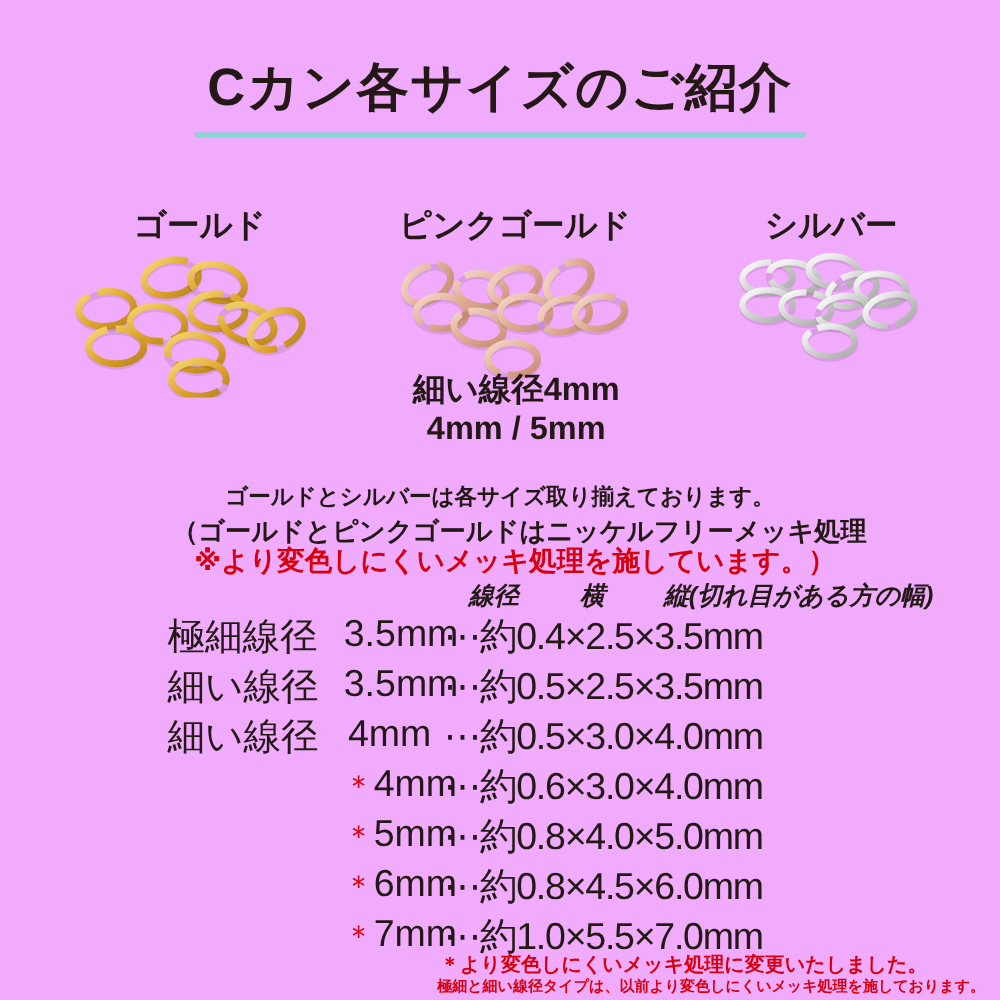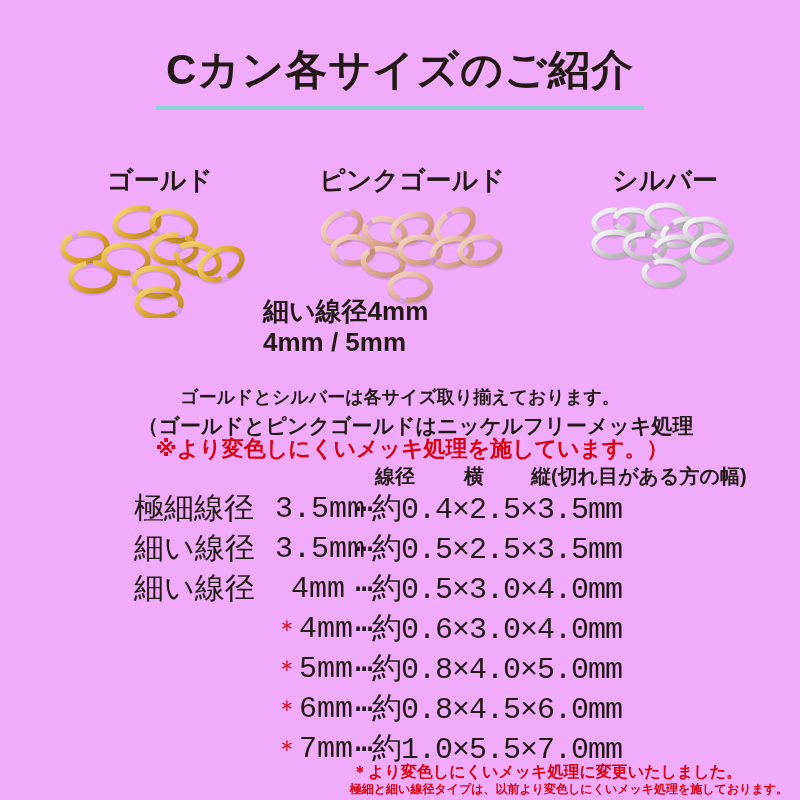--- a/index.html
+++ b/index.html
@@ -41,46 +41,46 @@
 
   
   .rings-svg { position: absolute; }
   .rings-svg.gold   { left: 60px;  top: 200px; width: 250px; height: 118px; }
   .rings-svg.pink   { left: 300px; top: 196px; width: 225px; height: 115px; }
   .rings-svg.silver { left: 557px; top: 197px; width: 225px; height: 106px; }
 
   
   .caption {
     position: absolute; left: 263px; top: 296px; width: 300px;
+    text-align: center;
     font-size: 26px; font-weight: bold;
     line-height: 31px;
   }
 
   
   .statement {
     position: absolute; left: 0; top: 381px; width: 800px;
     text-align: center;
   }
   .statement .line1 { font-size: 18px; font-weight: bold; line-height: 33px; }
   .statement .line2 { font-size: 21px; font-weight: bold; line-height: 23px; margin-left: 31px; }
   .statement .line3 { font-size: 22px; font-weight: bold; line-height: 24px; color: var(--red, #d7000f); padding-left: 24px; }
 
   
   .size-table { position: absolute; left: 134px; top: 461px; width: 620px; }
-  .table-header { position: relative; height: 29px; font-size: 20px; font-weight: bold; }
+  .table-header { position: relative; height: 29px; font-size: 20px; font-weight: bold; font-style: italic; }
   .table-header .h-wire   { position: absolute; left: 241px; top: 2px; }
   .table-header .h-width  { position: absolute; left: 330px; top: 2px; }
   .table-header .h-height { position: absolute; left: 397px; top: 2px; }
 
   .size-row {
-    display: flex; align-items: center;
+    display: flex; align-items: flex-end;
     height: 40px; line-height: 40px;
     font-size: 30px;
     white-space: nowrap;
-    font-family: Liberation Mono, monospace;
   }
   .col-label { width: 121px; display: inline-block; }
   .col-size  { width: 70px; display: inline-block; text-align: right; margin-left: 20px; }
   .col-size .ast { color: var(--red, #d7000f); font-size: 24px; }
   .col-rest  { display: inline-block; padding-left: 10px; letter-spacing: -1px; }
 
   
   .note1 {
     position: absolute; left: 0; top: 762px; width: 742px;
     text-align: right;

